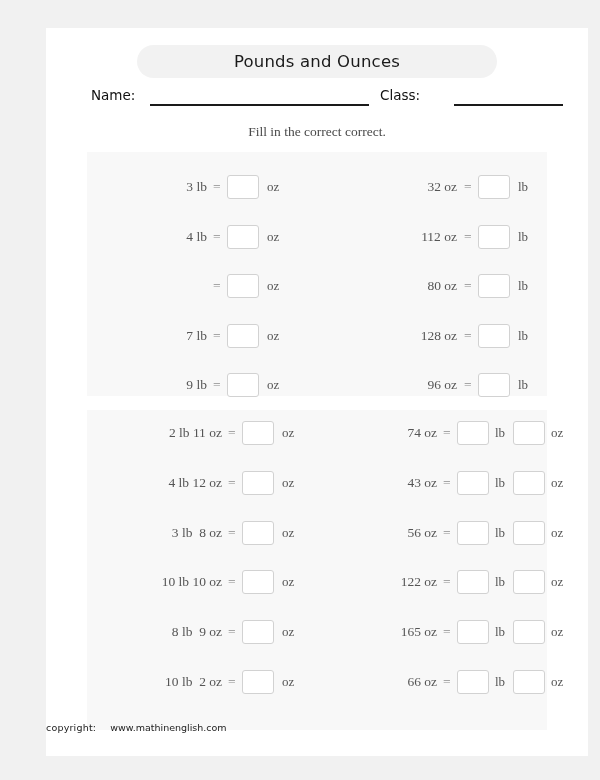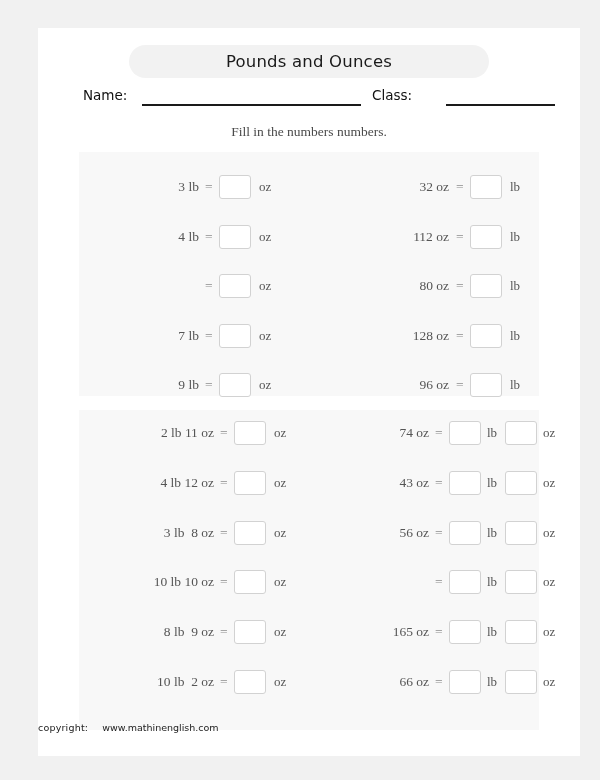--- a/index.html
+++ b/index.html
@@ -9,21 +9,21 @@
   body {
     width: 600px;
     height: 780px;
     background: #f1f1f1;
     font-family: "Liberation Serif", serif;
     overflow: hidden;
   }
 
   #sheet {
     position: absolute;
-    left: 38px;
+    left: 46px;
     top: 28px;
     width: 542px;
     height: 728px;
     background: #ffffff;
   }
 
   
   #title-pill {
     position: absolute;
     left: 91px;            
@@ -188,21 +188,21 @@
     <div id="title-text">Pounds and Ounces</div>
   </div>
 
   <div id="nameclass-row">
     <div id="name-label" class="nc-label">Name:</div>
     <div id="name-rule" class="nc-rule"></div>
     <div id="class-label" class="nc-label">Class:</div>
     <div id="class-rule" class="nc-rule"></div>
   </div>
 
-  <div id="instruction">Fill in the numbers numbers.</div>
+  <div id="instruction">Fill in the correct correct.</div>
 
   <div id="panel-1" class="panel s1">
       <div class="prob-row col-left" style="top: 22px;">
         <div class="q-text">3 lb</div>
         <div class="eq">=</div>
         <div class="answer-box"></div>
         <div class="unit">oz</div>
       </div>
       <div class="prob-row col-right" style="top: 22px;">
         <div class="q-text">32 oz</div>
@@ -301,20 +301,21 @@
         <div class="answer-box box-oz"></div>
         <div class="unit unit-oz">oz</div>
       </div>
       <div class="prob-row col-left" style="top: 159.4px;">
         <div class="q-text">10 lb 10 oz</div>
         <div class="eq">=</div>
         <div class="answer-box"></div>
         <div class="unit">oz</div>
       </div>
       <div class="prob-row col-right" style="top: 159.4px;">
+        <div class="q-text">122 oz</div>
         <div class="eq">=</div>
         <div class="answer-box box-lb"></div>
         <div class="unit unit-lb">lb</div>
         <div class="answer-box box-oz"></div>
         <div class="unit unit-oz">oz</div>
       </div>
       <div class="prob-row col-left" style="top: 209.2px;">
         <div class="q-text">8 lb  9 oz</div>
         <div class="eq">=</div>
         <div class="answer-box"></div>

